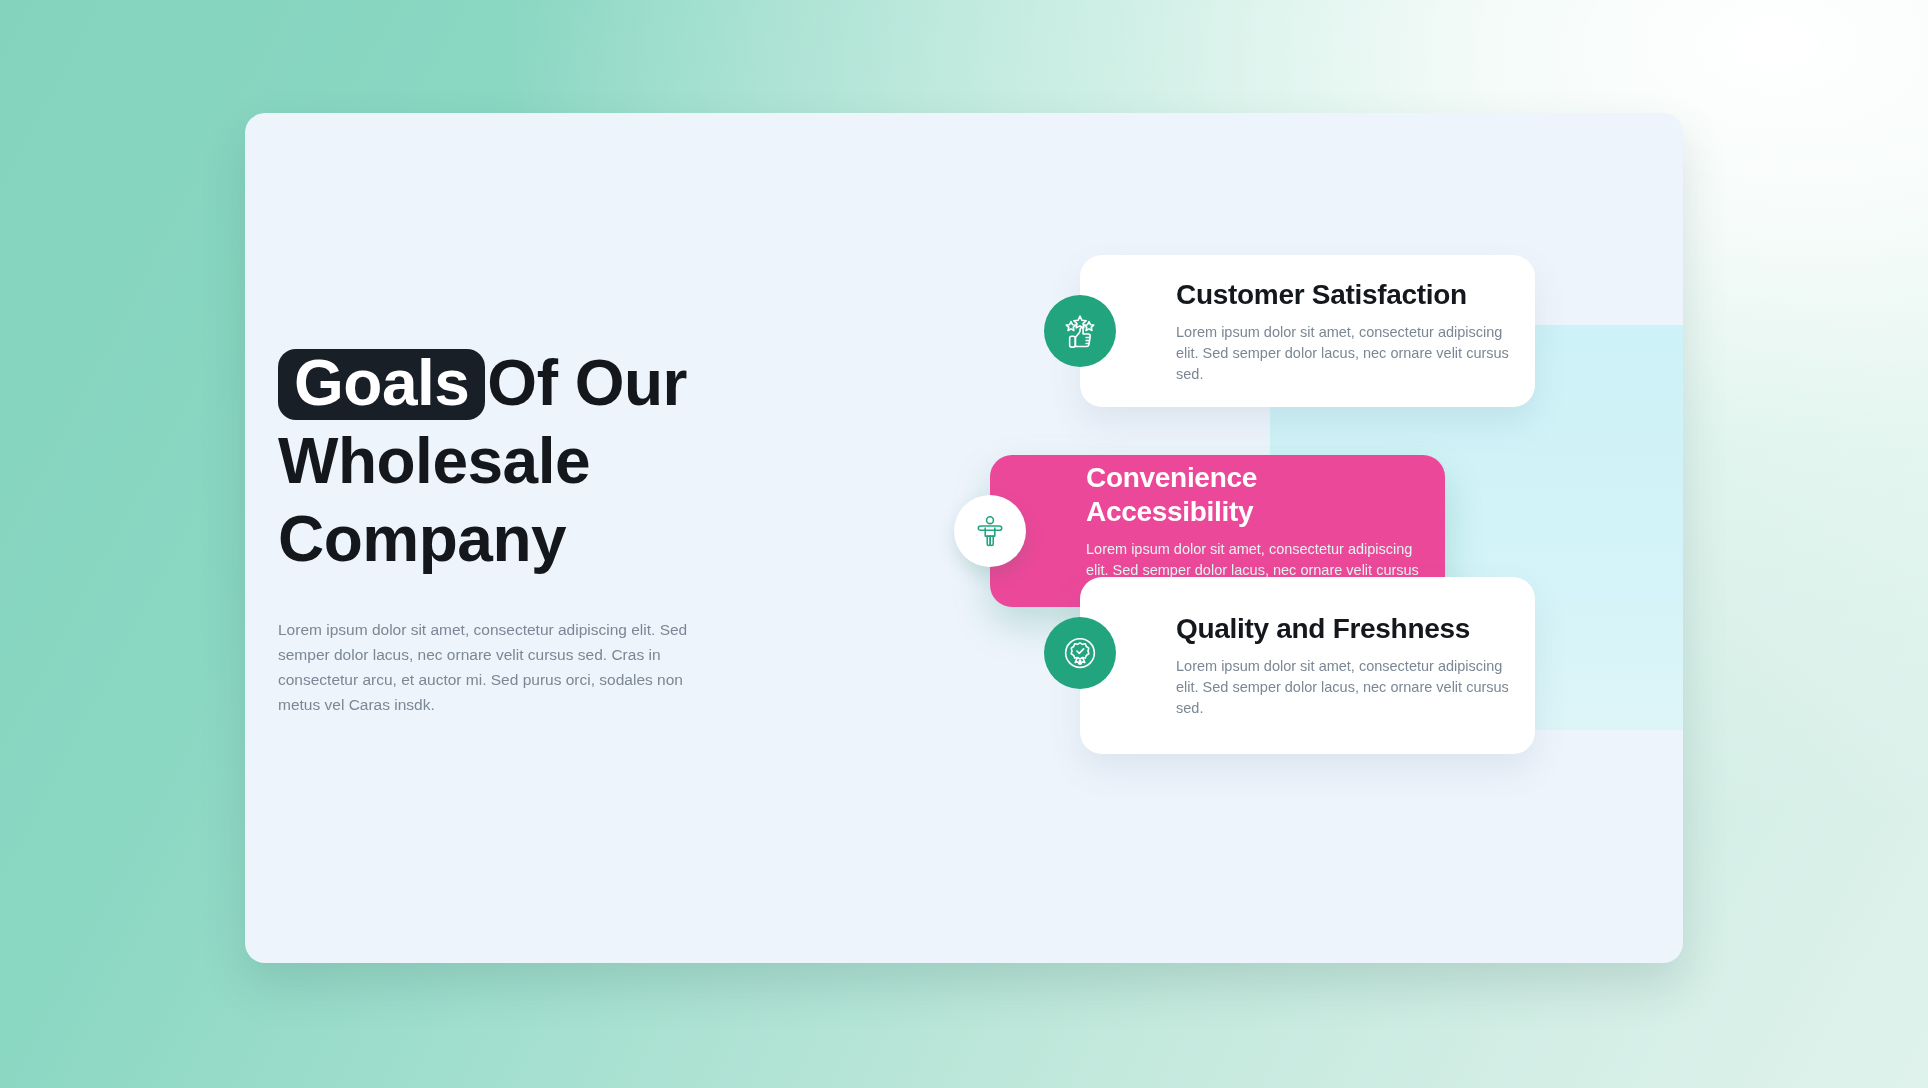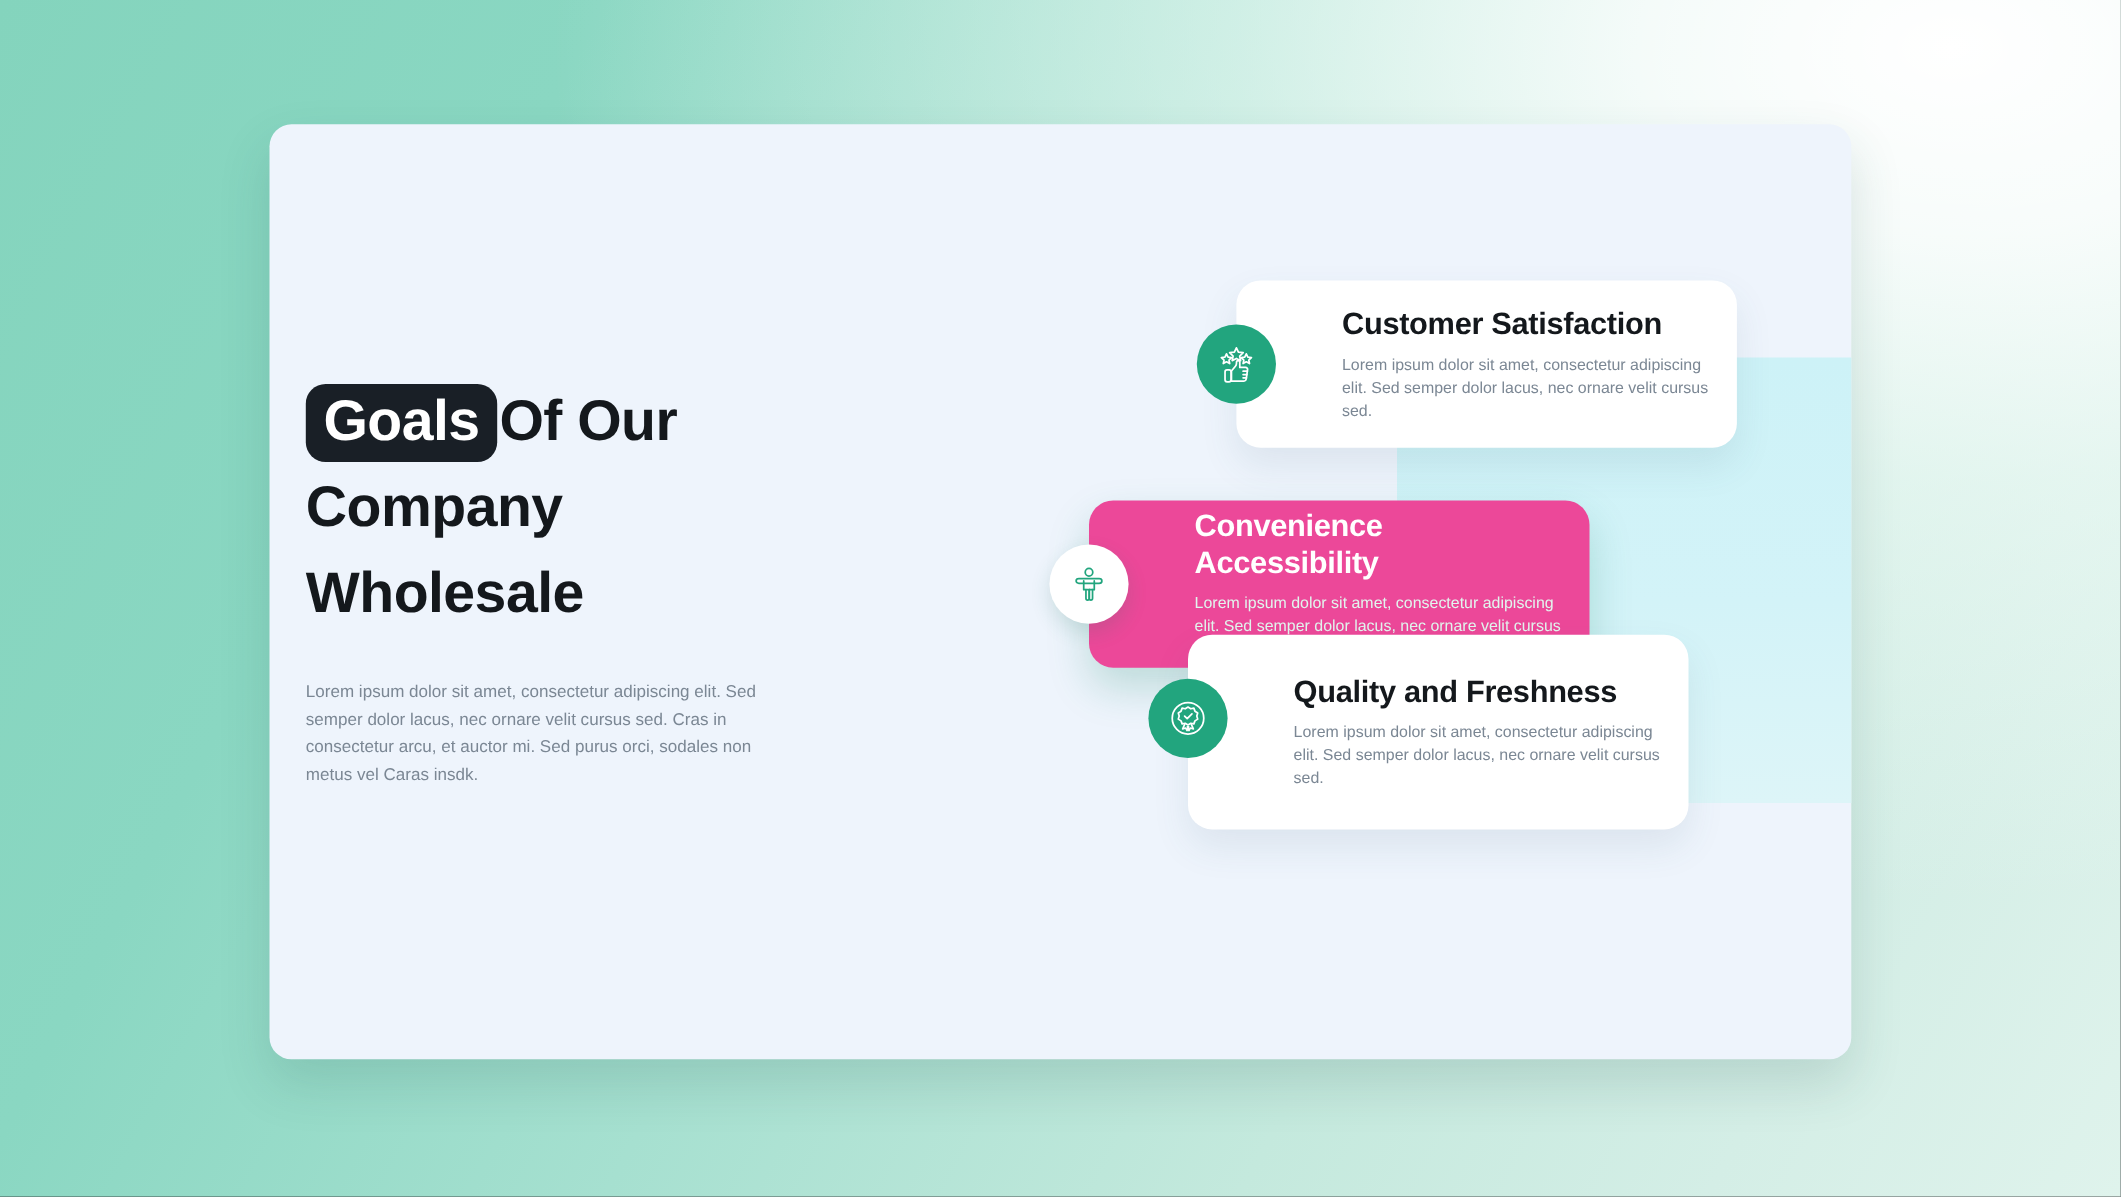--- a/index.html
+++ b/index.html
@@ -51,21 +51,21 @@
 
   
   #left-column {
     position: absolute;
     left: 33px;
     top: 232px;
     width: 520px;
   }
 
   #headline {
-    font-size: 52px;
+    font-size: 64px;
     line-height: 76px;
     font-weight: 700;
     color: #14181c;
     letter-spacing: -0.5px;
   }
 
   #headline .hl-chip {
     display: inline-block;
     background: #191f26;
     color: #ffffff;
@@ -103,21 +103,21 @@
     background: #ffffff;
     box-shadow: 0 16px 34px rgba(60, 100, 120, 0.10);
   }
 
   .card-green {
     background: #ec4899;
     box-shadow: 0 18px 38px rgba(20, 130, 100, 0.22);
   }
 
   #card-customer-satisfaction {
-    left: 879px;
+    left: 835px;
     top: 142px;
     width: 455px;
     height: 152px;
   }
 
   #card-convenience-accessibility {
     left: 745px;
     top: 342px;
     width: 455px;
     height: 152px;
@@ -194,22 +194,22 @@
 
   <div id="content-panel">
 
     <div id="decor-cyan-block"></div>
     <div id="decor-grey-band"></div>
 
     <div id="left-column">
 
       <h1 id="headline">
         <span class="hl-chip">Goals</span><span class="hl-plain">Of Our</span>
+        <span id="headline-line2" class="hl-plain">Wholesale</span>
         <span id="headline-line3" class="hl-plain">Company</span>
-        <span id="headline-line2" class="hl-plain">Wholesale</span>
       </h1>
 
       <p id="left-paragraph">Lorem ipsum dolor sit amet, consectetur adipiscing elit. Sed semper dolor lacus, nec ornare velit cursus sed. Cras in consectetur arcu, et auctor mi. Sed purus orci, sodales non metus vel Caras insdk.</p>
     </div>
 
     <div id="card-customer-satisfaction" class="feature-card card-light">
 
       <div class="icon-badge icon-badge-green">
         <svg width="40" height="40" viewBox="0 0 48 48" fill="none" stroke="#ffffff" stroke-width="1.9" stroke-linecap="round" stroke-linejoin="round">
 

